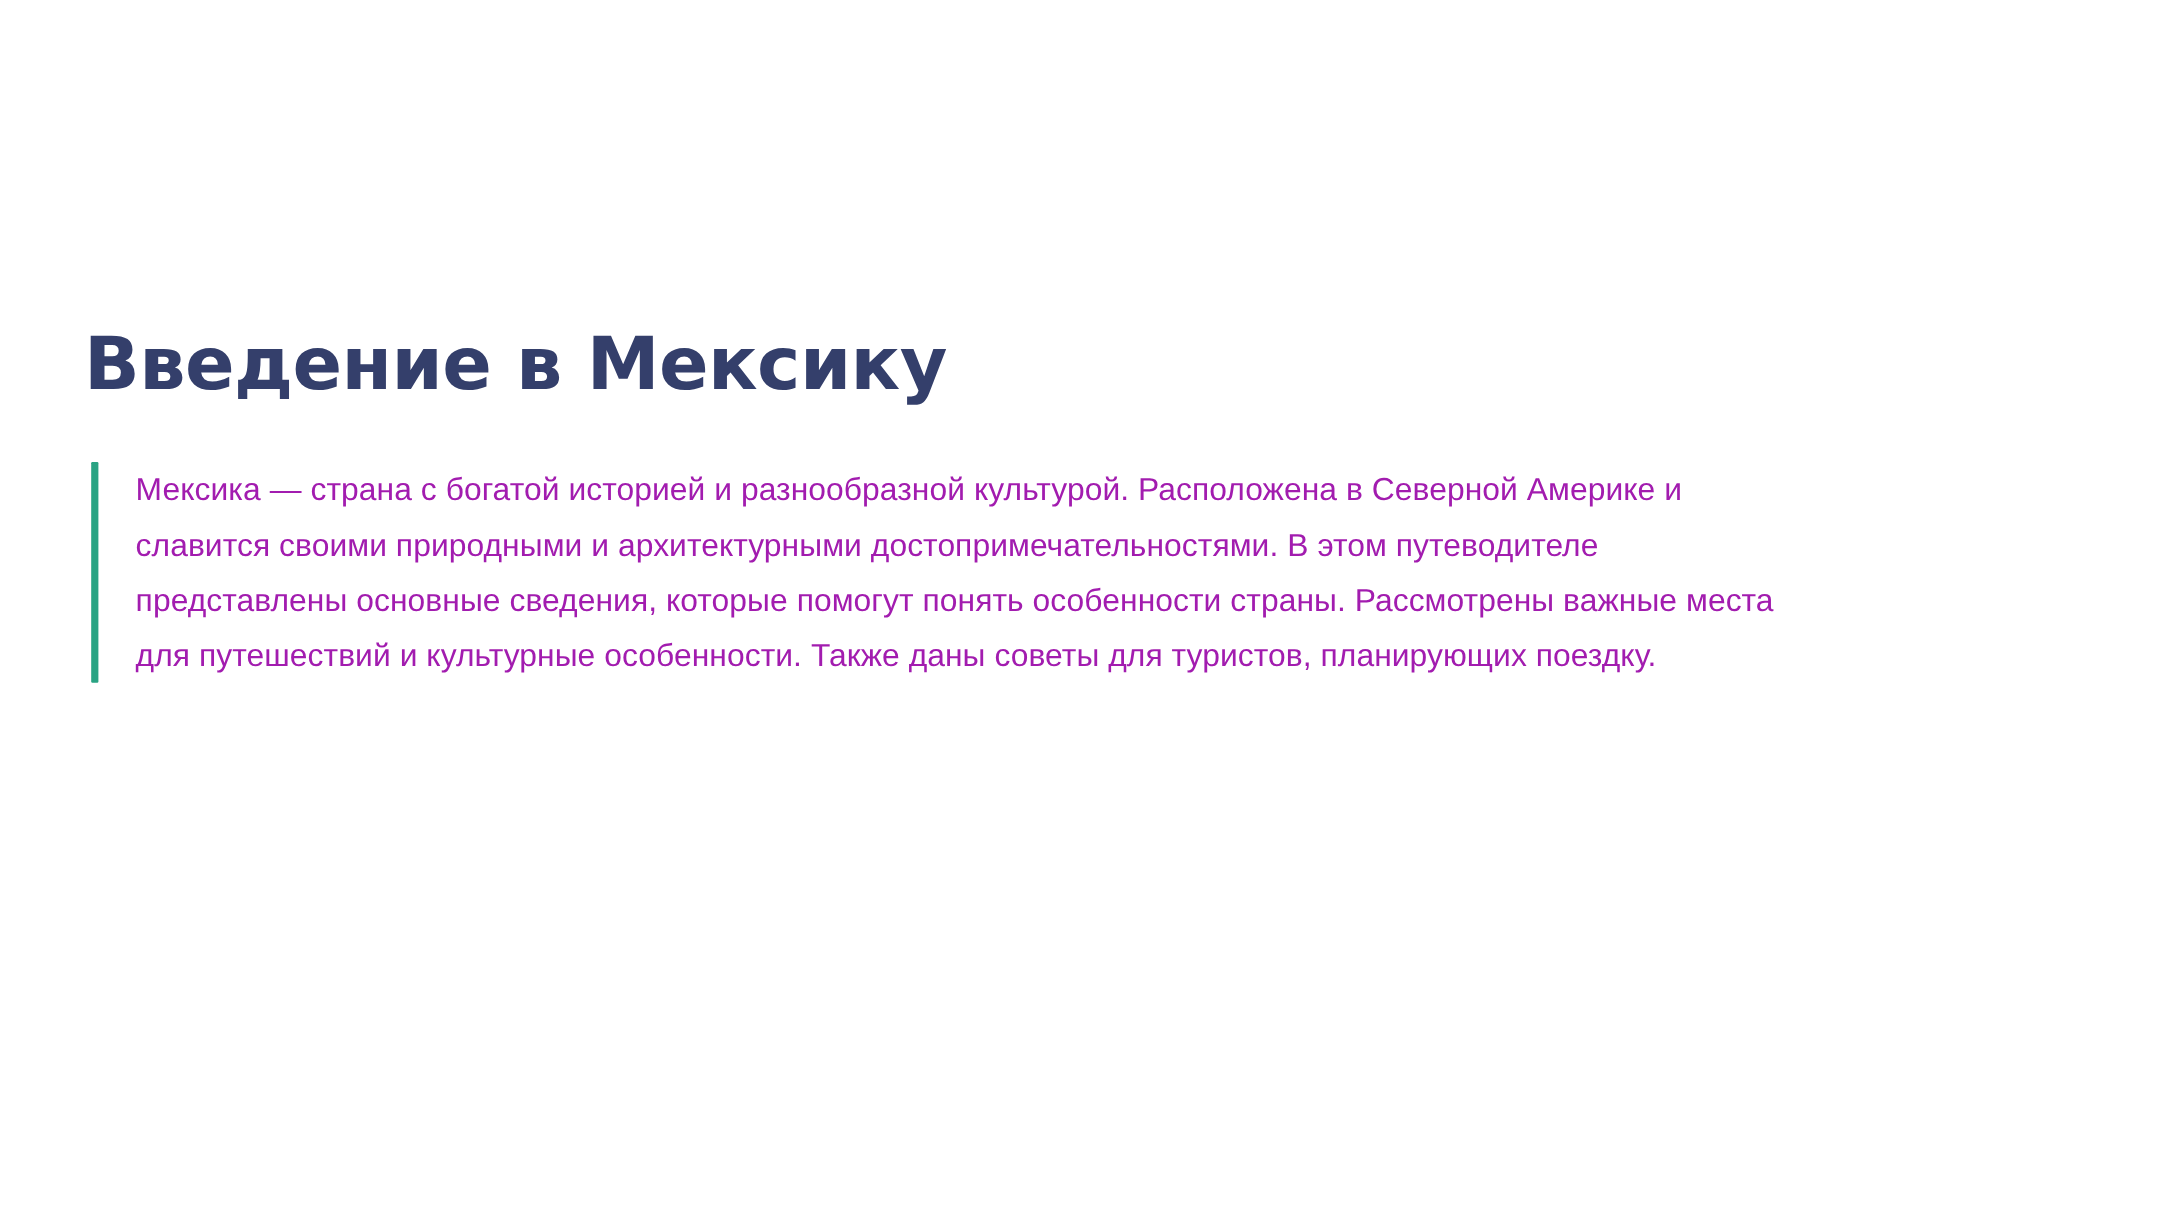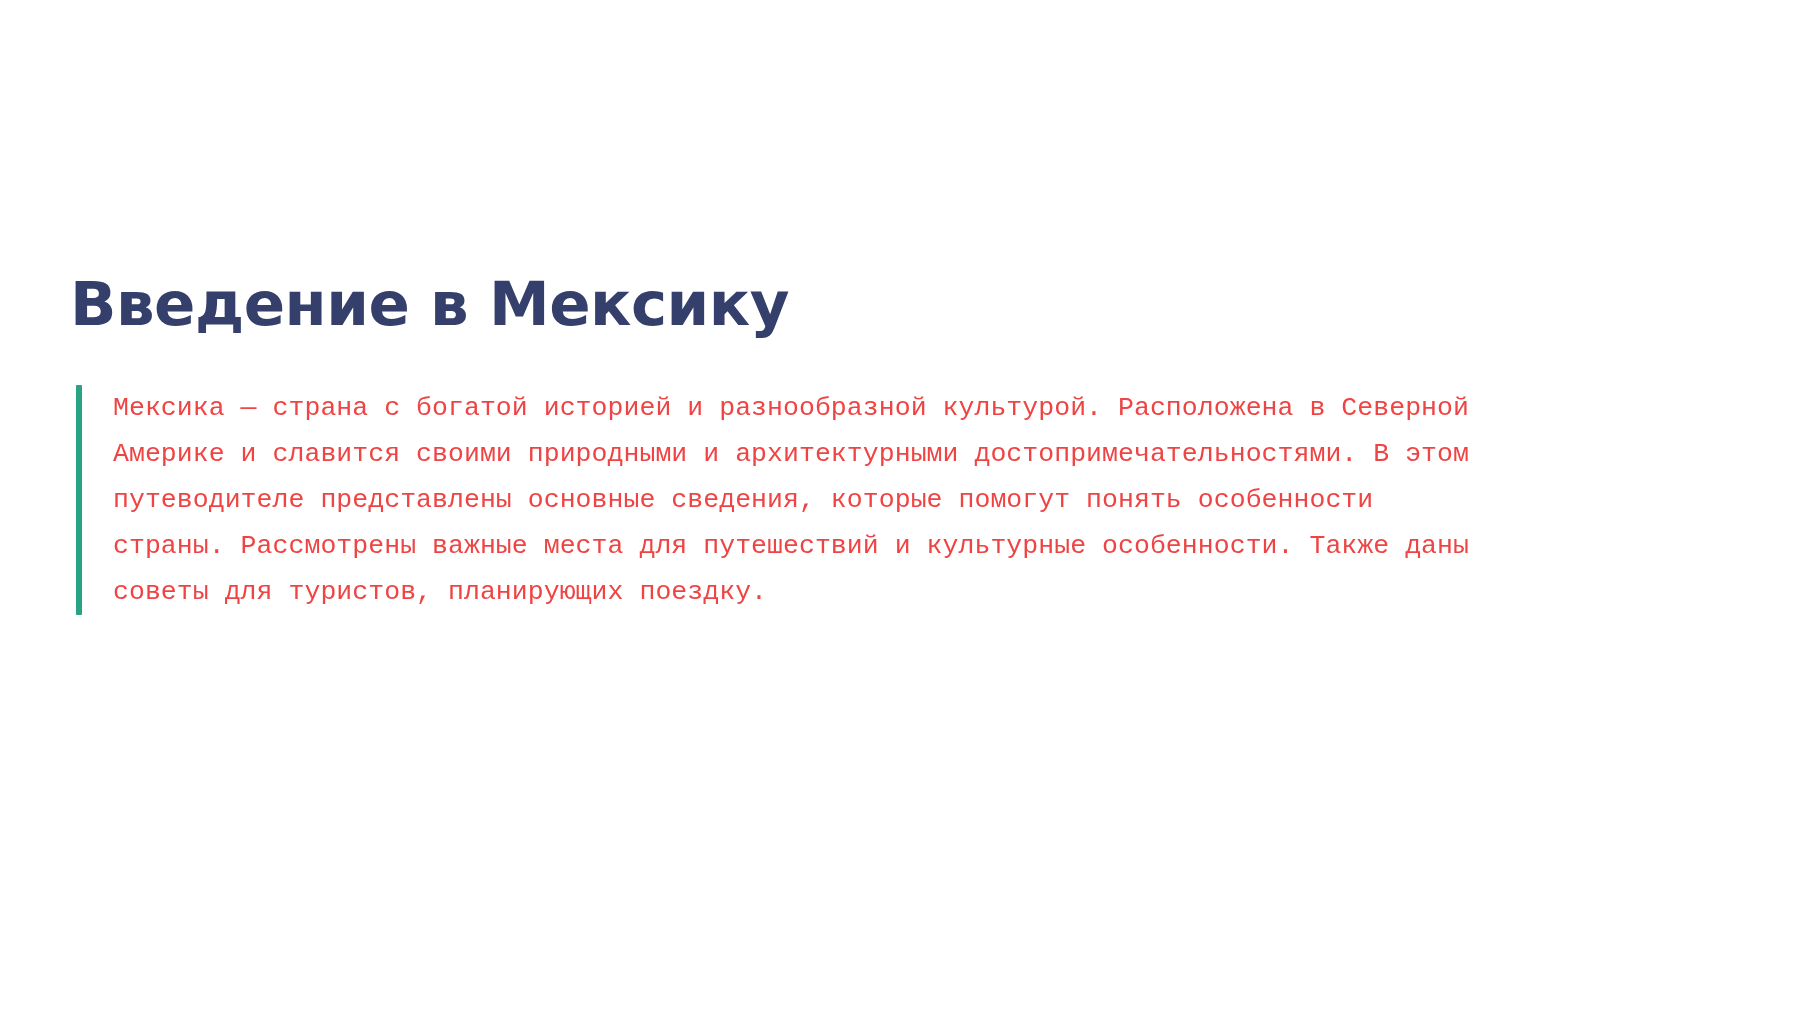--- a/index.html
+++ b/index.html
@@ -54,25 +54,25 @@
     top: 0;
     width: 6px;
     height: 100%;
     background: #29a383;
     border-radius: 1px;
   }
 
   .intro-text {
     margin: 0;
     padding: 0;
-    font-family: Liberation Mono, monospace;
+    font-family: Liberation Sans, sans-serif;
     font-size: 26.5px;
     font-weight: 400;
     line-height: 46px;
-    color: #ef4444;
+    color: #a21caf;
     letter-spacing: 0.05px;
     max-width: 1372px;
     text-align: left;
   }
 </style>
 </head>
 <body>
 
 <div class="slide">
 

